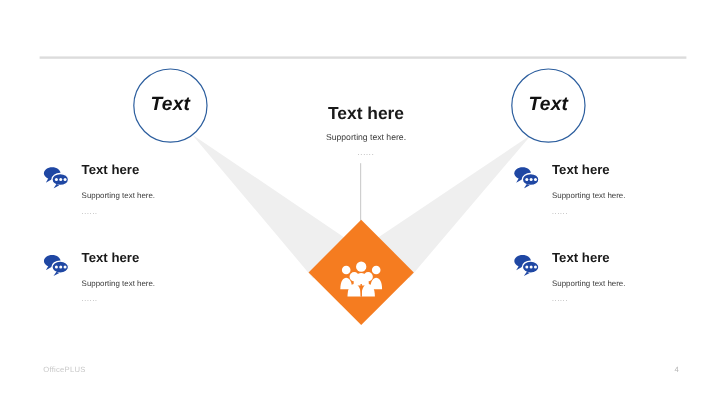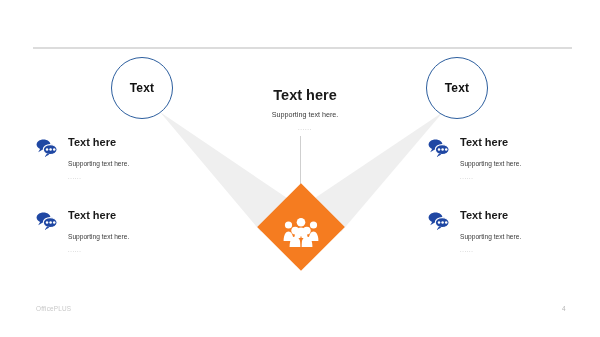--- a/index.html
+++ b/index.html
@@ -45,22 +45,23 @@
     height: 62px;
     border-radius: 50%;
     border: 1.6px solid #2c5e9e;
     background: #ffffff;
     display: flex;
     align-items: center;
     justify-content: center;
     box-sizing: border-box;
   }
   .circle span {
-    font-size: 12px;
+    font-size: 16px;
     font-weight: bold;
+    font-style: italic;
     color: #111111;
     letter-spacing: .2px;
   }
   #circle-left  { left: 111px; top: 57px; }
   #circle-right { left: 426px; top: 57px; }
 
   
   .center-head {
     position: absolute;
     left: 230px;

